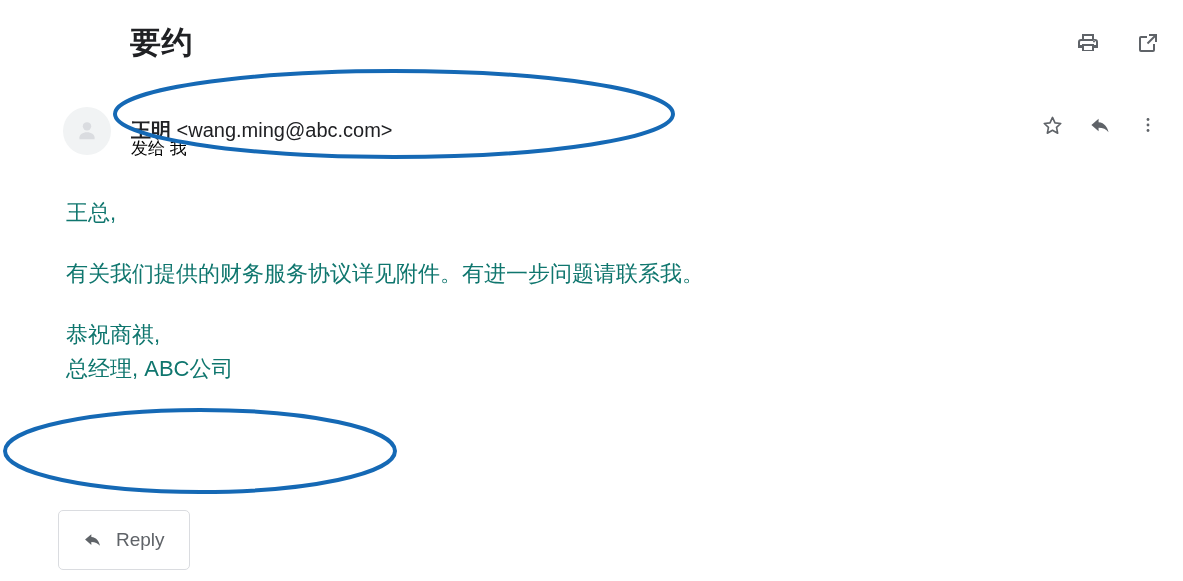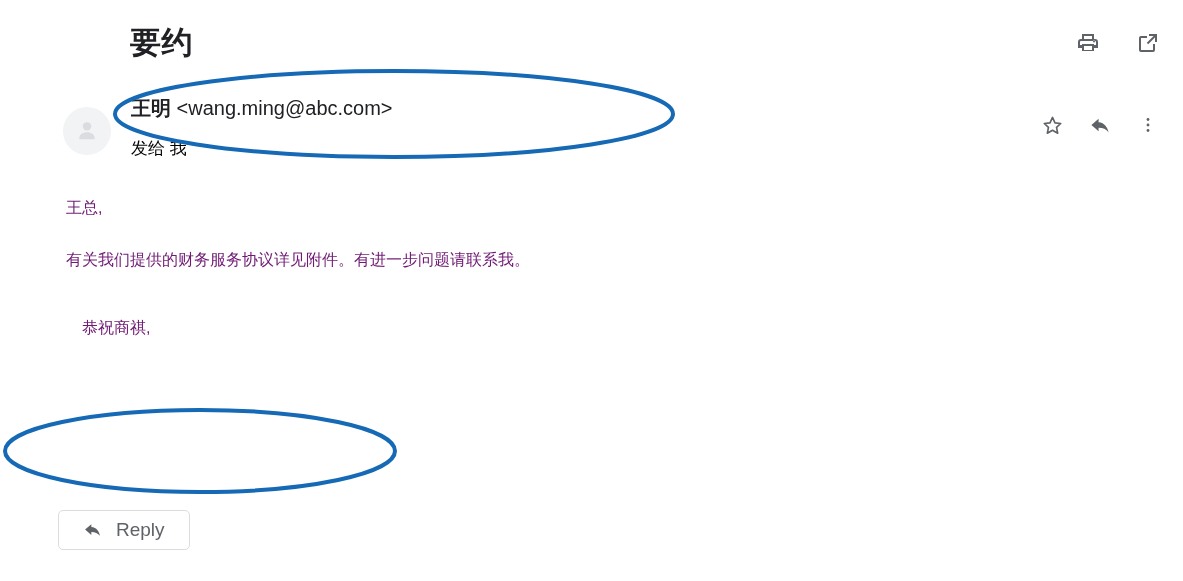--- a/index.html
+++ b/index.html
@@ -70,21 +70,21 @@
     align-items: center;
     justify-content: center;
     overflow: hidden;
   }
   .avatar svg { display: block; }
 
   
   .sender-line {
     position: absolute;
     left: 131px;
-    top: 95px;
+    top: 117px;
     font-size: 20px;
     line-height: 1.35;
     white-space: nowrap;
     color: #202124;
   }
   .sender-name { font-weight: bold; }
   .sender-email { font-weight: normal; }
 
   .recipient-line {
     position: absolute;
@@ -114,44 +114,44 @@
     white-space: nowrap;
   }
   .meta-stamp .clip { color: #5f6368; display: inline-flex; }
 
   
   .body-text {
     position: absolute;
     left: 66px;
     top: 196px;
     width: 1040px;
-    font-size: 16px;
+    font-size: 22px;
     line-height: 1.55;
-    color: #701a75;
+    color: #0f766e;
   }
   .body-para { margin: 0; }
   .spacer-line { height: 27px; }
-  .sig-block { margin: 16px; }
+  .sig-block { margin: 0; }
   .sig-line { display: block; }
 
   
   .btn-row {
     position: absolute;
     left: 58px;
     top: 510px;
     display: flex;
     align-items: center;
     gap: 21px;
   }
   .btn {
     display: inline-flex;
     align-items: center;
     justify-content: center;
     gap: 13px;
-    height: 40px;
+    height: 60px;
     padding: 0 24px;
     border: 1px solid #dadce0;
     border-radius: 5px;
     background: #ffffff;
     font-family: "Liberation Sans", "DejaVu Sans", sans-serif;
     font-size: 19px;
     color: #5f6368;
     cursor: pointer;
     box-sizing: border-box;
     white-space: nowrap;
@@ -223,20 +223,21 @@
     </span>
   </div>
 
   <div class="body-text">
     <p class="body-para">王总,</p>
     <div class="spacer-line"></div>
     <p class="body-para">有关我们提供的财务服务协议详见附件。有进一步问题请联系我。</p>
     <div class="spacer-line"></div>
     <div class="sig-block">
       <span class="sig-line">恭祝商祺,</span>
+      <span class="sig-line">总经理, ABC公司</span>
     </div>
   </div>
 
   <div class="btn-row">
     <button class="btn">
       <span>
         <svg width="20" height="20" viewBox="0 0 24 24" fill="currentColor" aria-hidden="true">
           <path d="M10 8.5V5L2.5 11.5 10 18v-3.6c4.6 0 7.9 1.5 10.4 4.6-1-5-4-10-10.4-10.5z"></path>
         </svg>
       </span>

